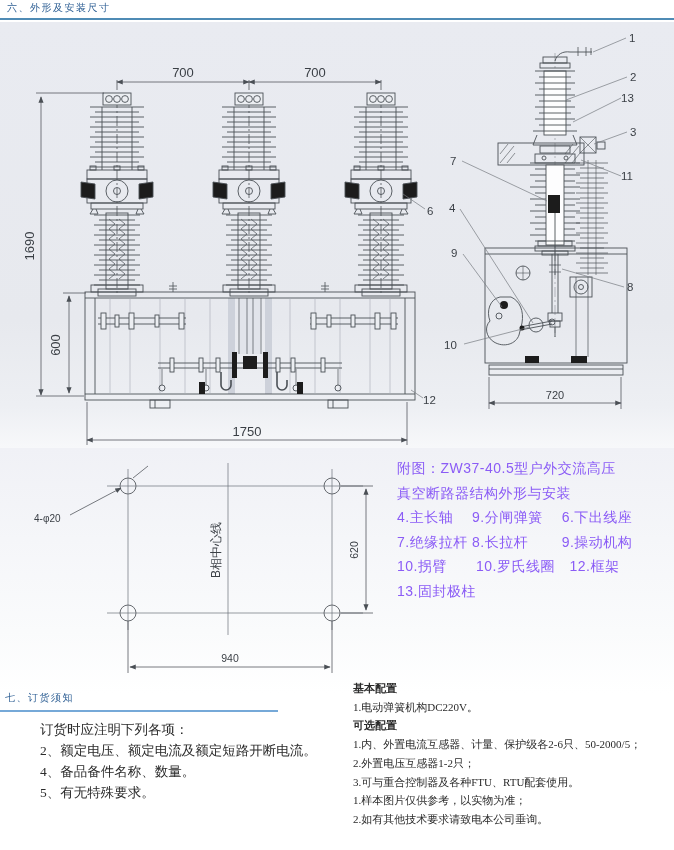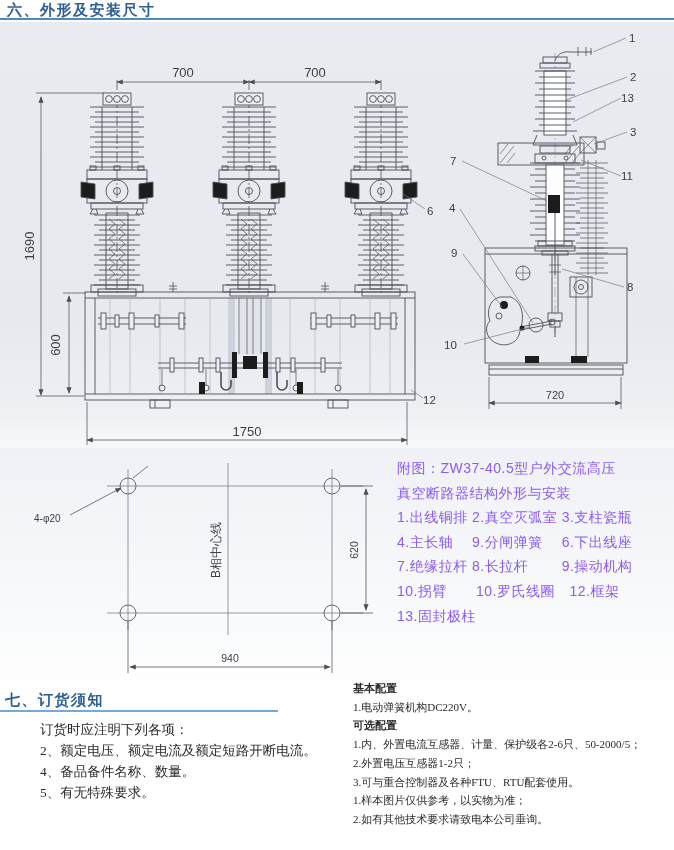--- a/index.html
+++ b/index.html
@@ -3,21 +3,21 @@
 <meta charset="utf-8">
 <style>
   *{margin:0;padding:0;box-sizing:border-box}
   html,body{width:674px;height:850px}
   body{position:relative;background:#fff;overflow:hidden;font-family:"Liberation Sans",sans-serif;color:#2b2b2b}
   .abs{position:absolute}
   .bg-top{top:22px;left:0;width:674px;height:426px;
     background:linear-gradient(180deg,#e9ebf1 0%,#e7e9ee 70%,#edeff3 90%,#f7f8fa 100%)}
   .bg-mid{top:448px;left:0;width:674px;height:245px;
     background:linear-gradient(180deg,#f0f1f6 0%,#fafbfc 75%,#ffffff 100%)}
-  .sec-title{font-weight:bold;font-size:15px;color:#2e5f94;letter-spacing:1.5px;font-family:"Liberation Sans",sans-serif}
+  .sec-title{font-weight:normal;font-size:10px;color:#2e5f94;letter-spacing:1.5px;font-family:"Liberation Sans",sans-serif}
   .rule{height:2px}
   .rule1{top:18px;left:0;width:674px;background:#4f8bb5}
   .rule2{top:710px;left:0;width:278px;background:#76a9d8}
   .caption{left:397px;top:456px;width:277px;font-size:14px;line-height:24.6px;color:#8b5cf6;letter-spacing:.5px;white-space:nowrap}
   .ordering{left:40px;top:720px;font-family:"Liberation Serif",serif;font-size:13.5px;line-height:20.9px;color:#2b2b2b;white-space:nowrap}
   .config{left:353px;top:679px;font-family:"Liberation Serif",serif;font-size:11px;line-height:18.7px;color:#2b2b2b;white-space:nowrap}
   .cfg-h{font-weight:bold}
   svg{overflow:visible}
   svg text{font-family:"Liberation Sans",sans-serif;fill:#3a3f45}
 </style>
@@ -287,21 +287,20 @@
     <text x="34" y="64" font-size="10">4-φ20</text>
     <text x="220" y="92" font-size="12" text-anchor="middle" transform="rotate(-90 220 92)">B相中心线</text>
     <text x="230" y="204" font-size="10.5" text-anchor="middle">940</text>
     <text x="358" y="92" font-size="10.5" text-anchor="middle" transform="rotate(-90 358 92)">620</text>
   </g>
 </svg>
 
 <div class="abs caption">
   <div>附图：ZW37-40.5型户外交流高压</div>
   <div>真空断路器结构外形与安装</div>
-  <div>1.出线铜排 2.真空灭弧室 3.支柱瓷瓶</div>
   <div>4.主长轴　 9.分闸弹簧　 6.下出线座</div>
   <div>7.绝缘拉杆 8.长拉杆　　 9.操动机构</div>
   <div>10.拐臂　　10.罗氏线圈　12.框架</div>
   <div>13.固封极柱</div>
 </div>
 
 <div class="abs sec-title" style="left:5px;top:691px">七、订货须知</div>
 <div class="abs rule rule2"></div>
 
 <div class="abs ordering">

